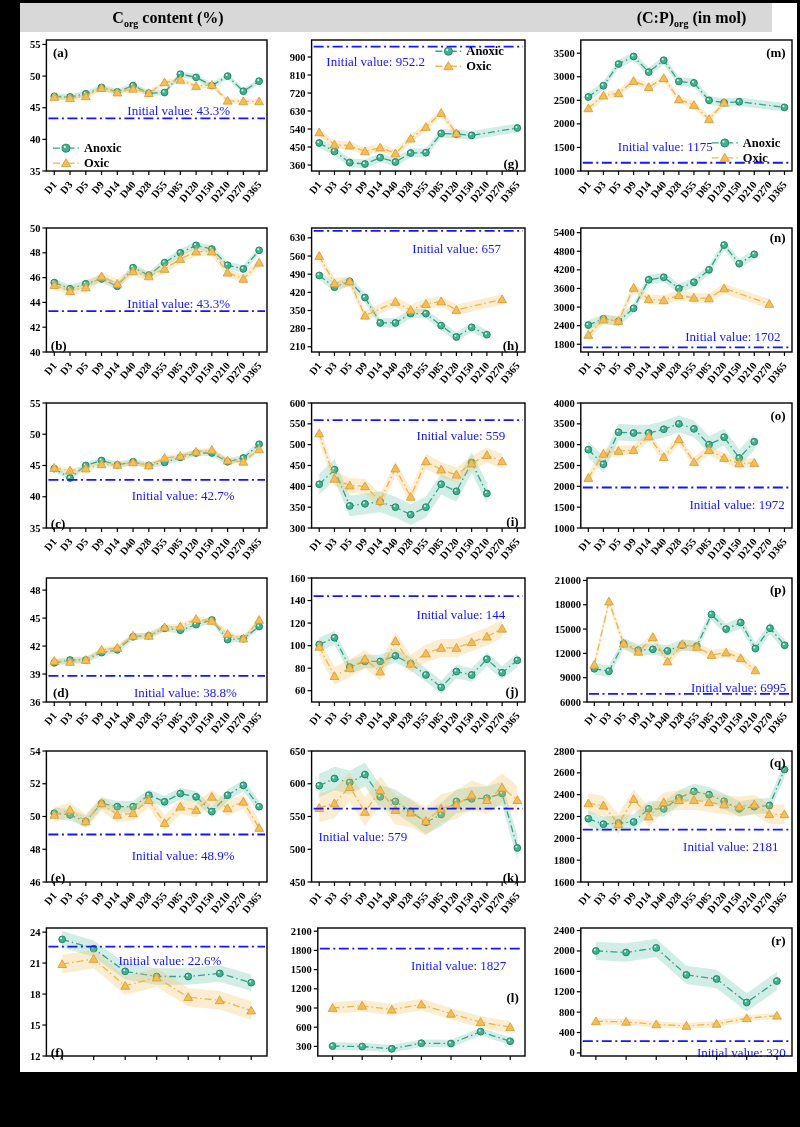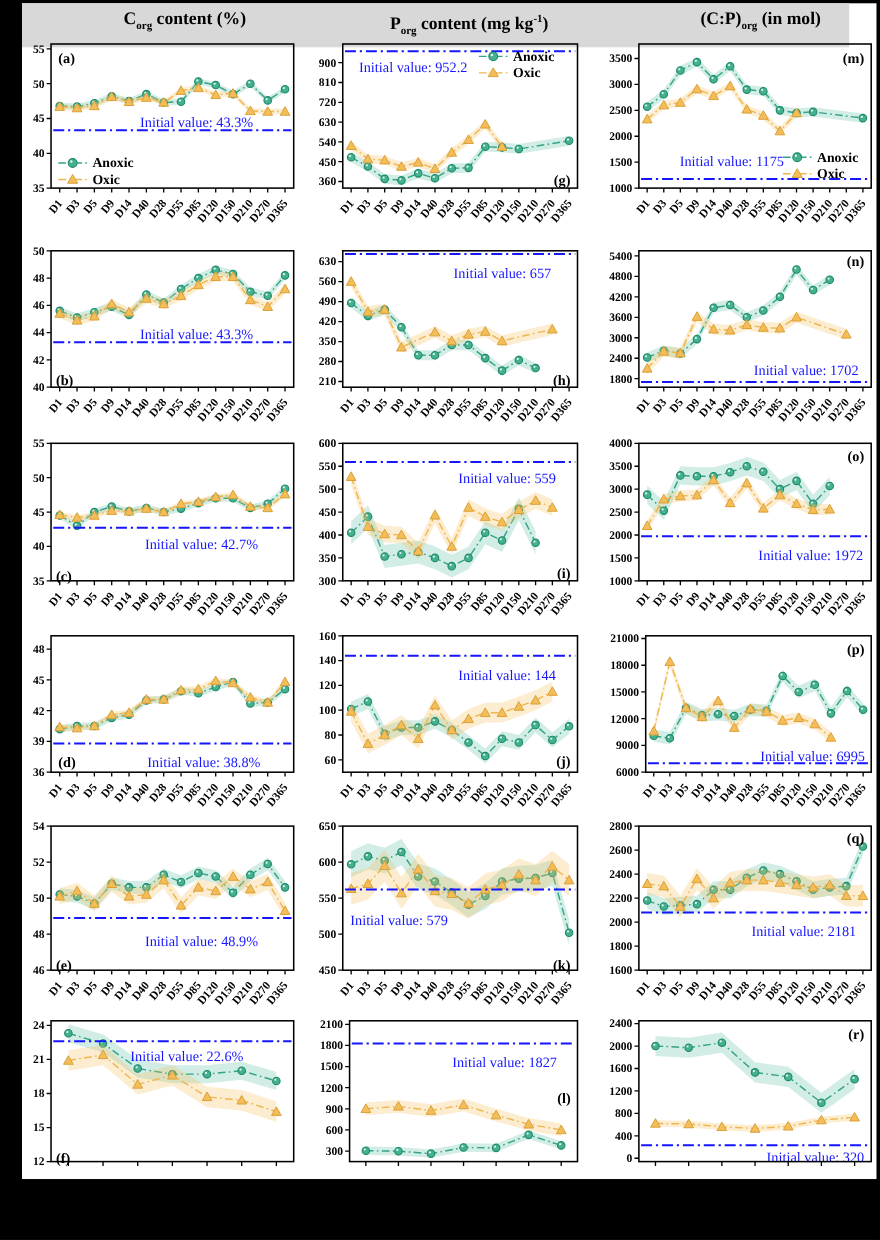--- a/index.html
+++ b/index.html
@@ -1,41 +1,38 @@
 <!DOCTYPE html>
 <html><head>
 <meta charset="utf-8">
 <style>
   html,body{margin:0;padding:0;background:#000;}
   body{width:800px;height:1127px;position:relative;overflow:hidden;
        font-family:"Liberation Serif","DejaVu Serif",serif;}
   #figure{position:absolute;left:20px;top:3px;width:777px;height:1069px;background:#fff;}
-  #headerband{position:absolute;left:20px;top:3px;width:752px;height:40px;background:#d8d8d8;
+  #headerband{position:absolute;left:20px;top:3px;width:752px;height:29px;background:#d8d8d8;
       display:flex;align-items:center;}
   .coltitle{font-weight:bold;font-size:16px;color:#000;text-align:center;}
   .coltitle sub{font-size:10px;} .coltitle sup{font-size:10px;}
   #ct1{position:absolute;left:24px;width:248px;top:0;height:29px;line-height:29px;}
   #ct2{position:absolute;left:283px;width:247px;top:0;height:29px;line-height:29px;}
   #ct3{position:absolute;left:546px;width:251px;top:0;height:29px;line-height:29px;}
   .panel{position:absolute;}
   #bottomband{position:absolute;left:0;top:1072px;width:800px;height:55px;background:#000;}
   #rightband{position:absolute;left:797px;top:0;width:3px;height:1127px;background:#000;}
   svg text{font-family:"Liberation Serif","DejaVu Serif",serif;}
 </style>
 </head>
 <body>
 
 <div id="figure"></div>
 
 <div id="headerband">
   <div id="ct1" class="coltitle">
     <span>C</span><sub>org</sub><span> content (%)</span>
-  </div>
-  <div id="ct2" class="coltitle">
-    <span>P</span><sub>org</sub><span> content (mg kg</span><sup>-1</sup><span>)</span>
   </div>
   <div id="ct3" class="coltitle">
     <span>(C:P)</span><sub>org</sub><span> (in mol)</span>
   </div>
 </div>
 
 <div id="panels">
     <div class="panel" style="left: 24px; top: 33px; width: 248px; height: 172px;"><svg width="248" height="172" viewBox="0 0 248 172">
         <clipPath id="clip-a">
           <rect x="22.4" y="7" width="220.6" height="131"></rect>

